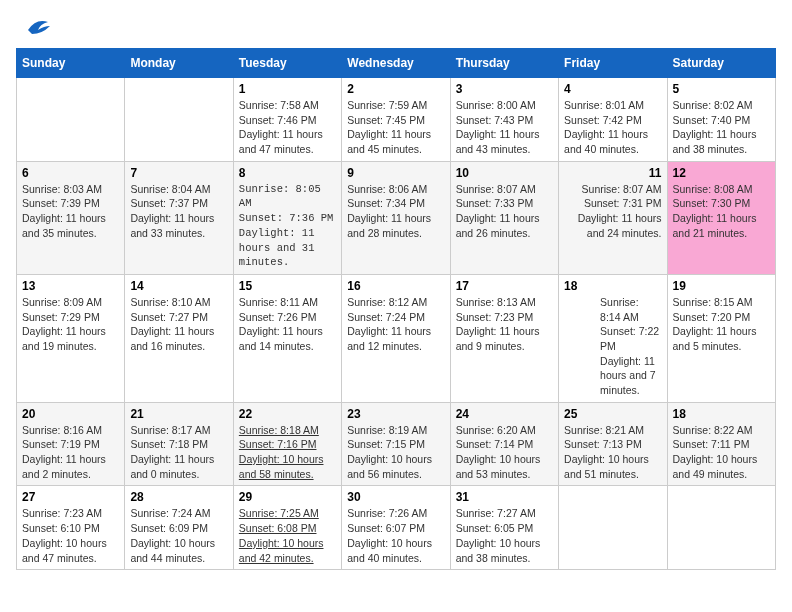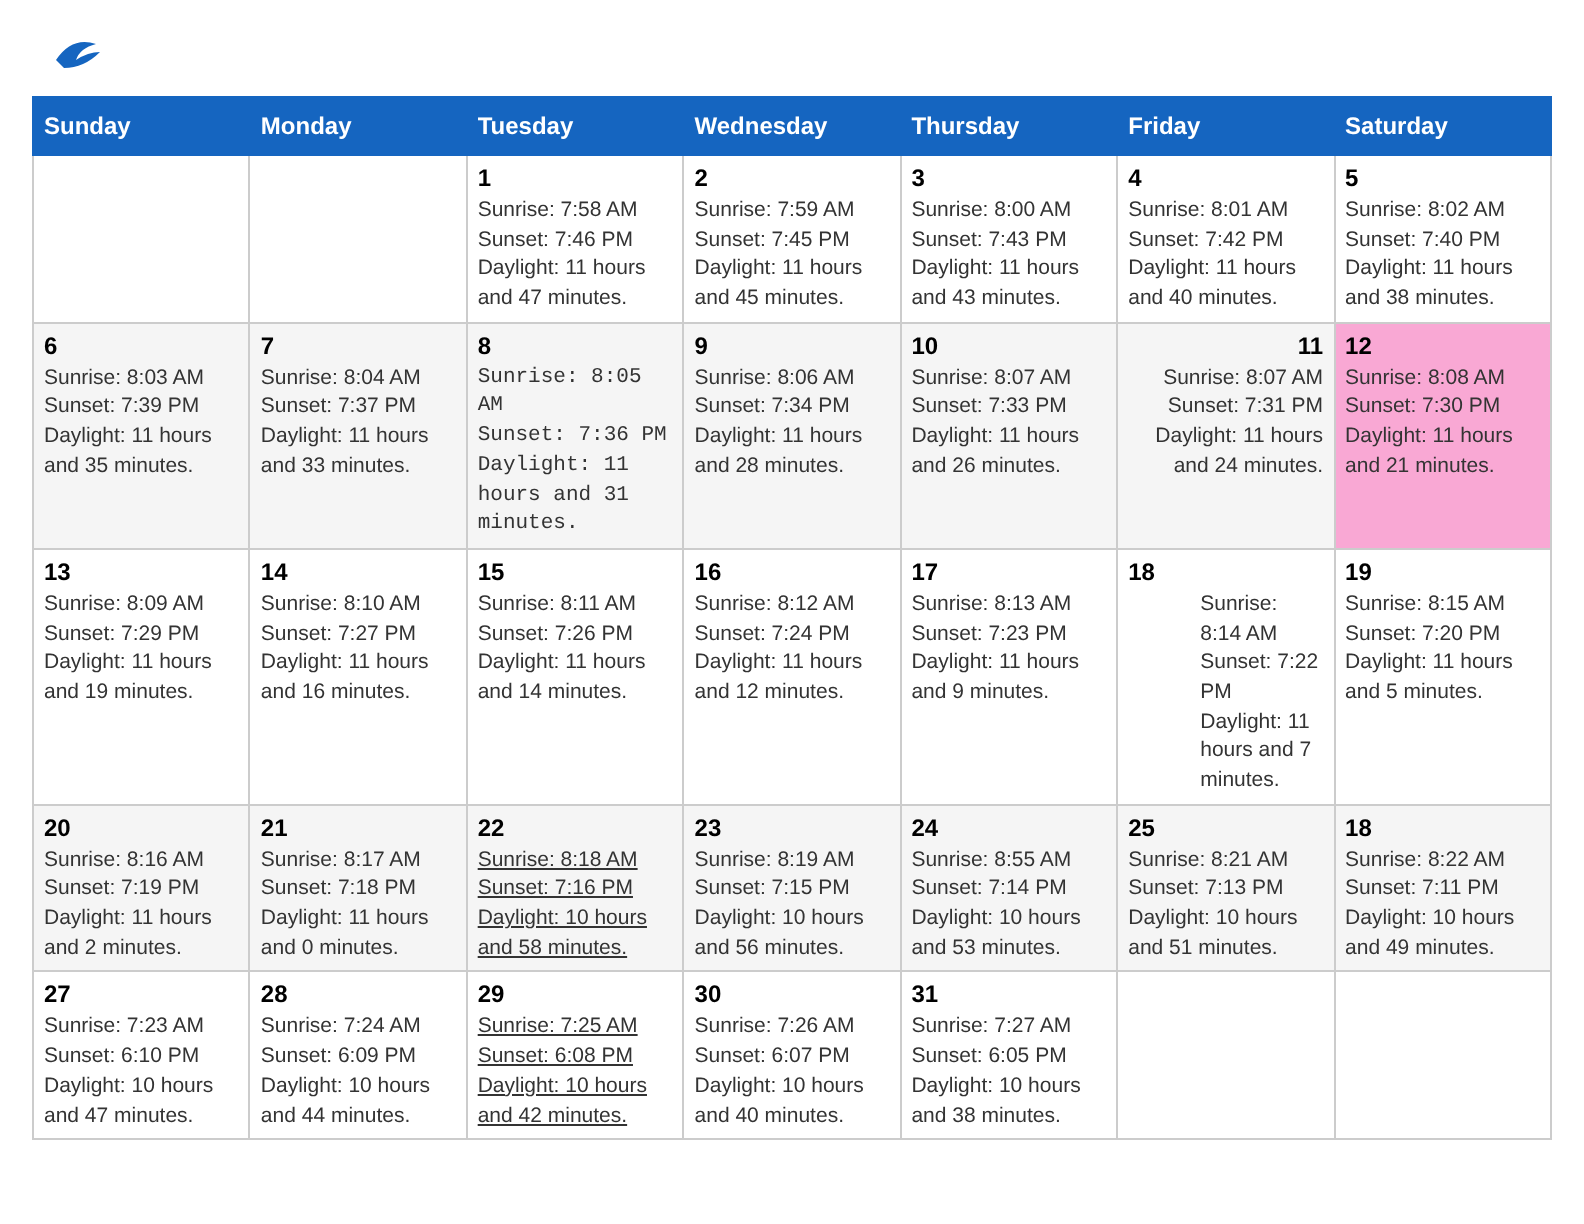--- a/index.html
+++ b/index.html
@@ -249,21 +249,21 @@
 Daylight: 10 hours and 58 minutes.</div>
         </td>
         <td style="background: rgb(245, 245, 245);">
           <span class="day-num">23</span>
           <div class="day-info" style="white-space: pre-line;">Sunrise: 8:19 AM
 Sunset: 7:15 PM
 Daylight: 10 hours and 56 minutes.</div>
         </td>
         <td style="background: rgb(245, 245, 245);">
           <span class="day-num">24</span>
-          <div class="day-info" style="white-space: pre-line;">Sunrise: 8:55 AM
+          <div class="day-info" style="white-space: pre-line;">Sunrise: 6:20 AM
 Sunset: 7:14 PM
 Daylight: 10 hours and 53 minutes.</div>
         </td>
         <td style="background: rgb(245, 245, 245);">
           <span class="day-num">25</span>
           <div class="day-info" style="white-space: pre-line;">Sunrise: 8:21 AM
 Sunset: 7:13 PM
 Daylight: 10 hours and 51 minutes.</div>
         </td>
         <td style="background: rgb(245, 245, 245);">

